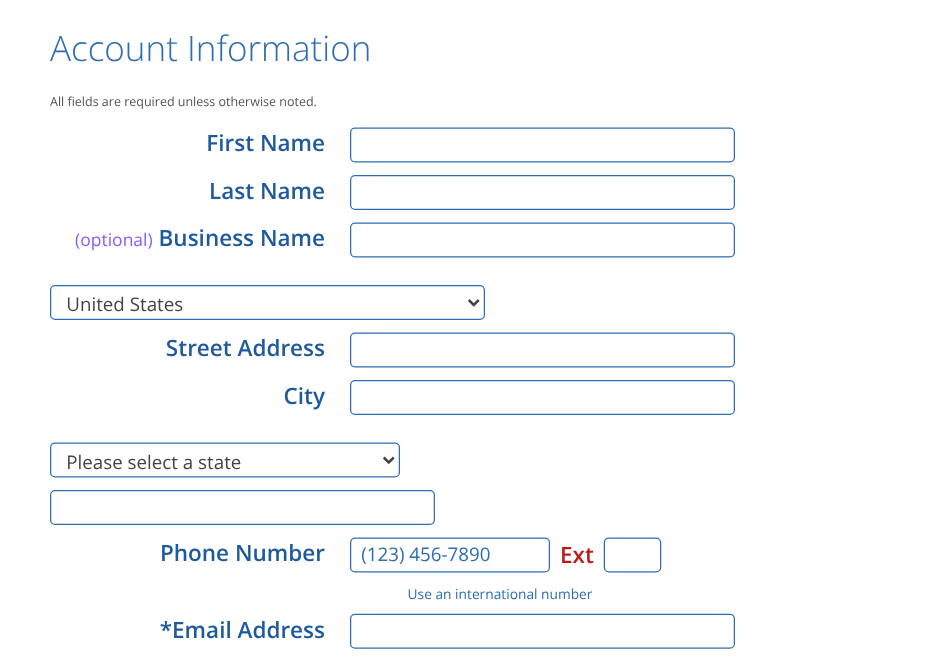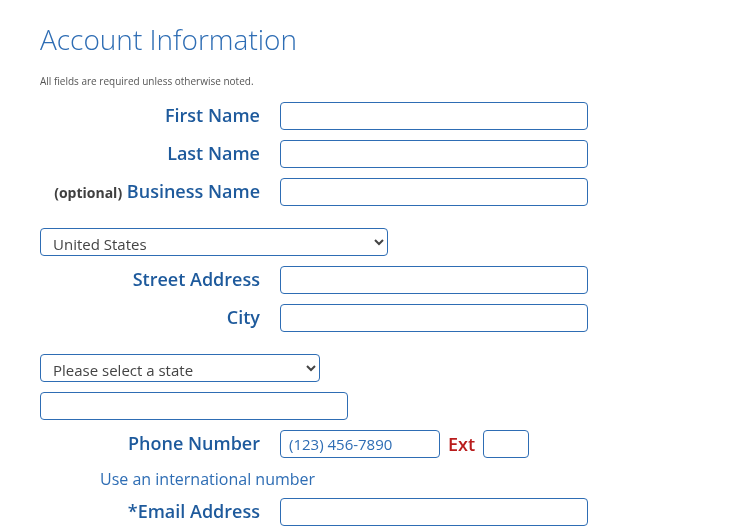--- a/index.html
+++ b/index.html
@@ -29,22 +29,22 @@
     .label-col {
       width: 240px;
       text-align: right;
       padding-right: 20px;
       color: #1e5a9c;
       font-weight: 600;
       font-size: 18px;
       line-height: 1.2;
     }
     .label-col .optional {
-      color: #404040;
-      font-weight: 700;
+      color: #8b5cf6;
+      font-weight: 400;
       font-size: 14px;
     }
     .input-col {
       flex: 1;
       display: flex;
       align-items: center;
       gap: 8px;
     }
     input[type="text"], select {
       border: 1px solid #2e6db4;
@@ -63,22 +63,23 @@
       color: #b91c1c;
       font-weight: 600;
       font-size: 18px;
     }
     select {
       color: #444;
       background: #fff;
       margin-top: 12px;
     }
     .hint-row {
+      text-align: center;
       color: #2e6db4;
-      font-size: 16px;
+      font-size: 11px;
       margin: 2px 0 8px 0;
       padding-left: 60px;
     }
     .receipt-note {
       text-align: center;
       color: #555;
       font-size: 15px;
       margin-top: 2px;
       padding-left: 60px;
     }

